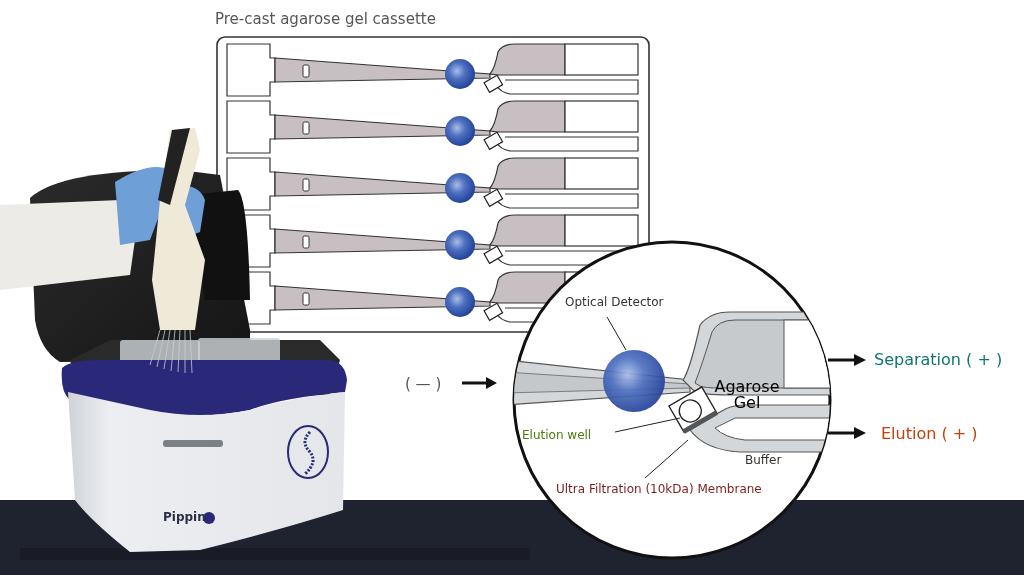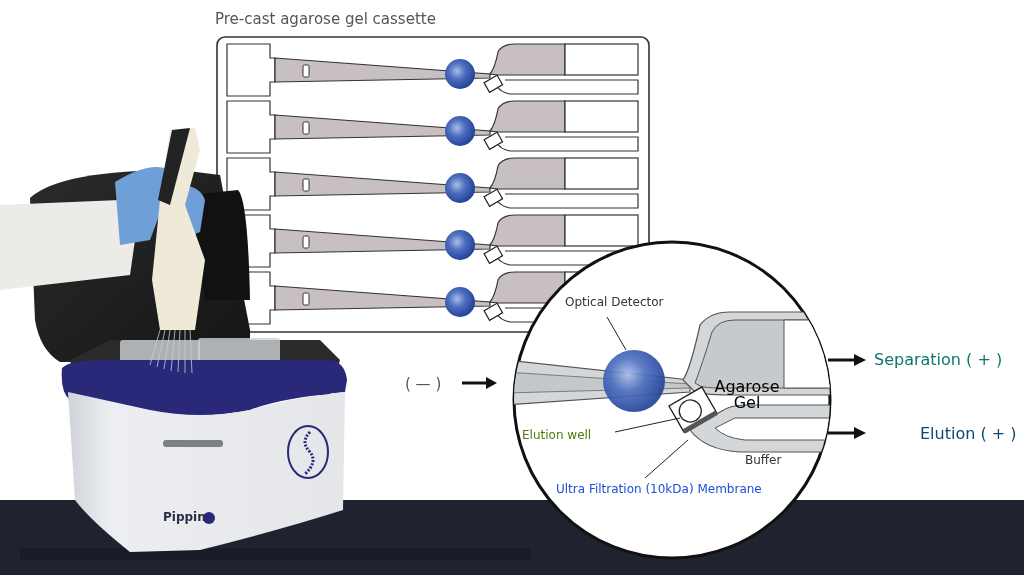--- a/index.html
+++ b/index.html
@@ -4,26 +4,26 @@
 <style>
   html, body { margin:0; padding:0; }
   body { width:1024px; height:575px; position:relative; overflow:hidden; background:#ffffff; font-family:"DejaVu Sans", sans-serif; }
   #stage { position:absolute; left:0; top:0; width:848px; height:575px; }
   .floor { position:absolute; left:0; top:500px; width:1024px; height:75px; background:#1f2330; }
   .floor-strip { position:absolute; left:20px; top:548px; width:510px; height:12px; background:#191c26; }
   .lbl { position:absolute; color:#444; white-space:nowrap; }
   .cassette-title { left:215px; top:10px; font-size:15px; color:#555; }
   .minus-label { left:405px; top:375px; font-size:15px; color:#555; }
   .sep-label { left:874px; top:350px; font-size:16px; color:#0f766e; }
-  .elu-label { left:920px; top:424px; font-size:16px; color:#0c4a6e; }
+  .elu-label { left:881px; top:424px; font-size:16px; color:#c2410c; }
   .opt-label { left:565px; top:295px; font-size:12px; color:#333; }
   .agar-label { left:712px; top:343px; font-size:16px; color:#000000; text-align:center; width:70px; line-height:16px; white-space:normal;margin-top:36px; }
   .ew-label { left:522px; top:428px; font-size:12px; color:#4d7c0f; }
   .buf-label { left:745px; top:425px; font-size:12px; color:#333;margin-top:28px; }
-  .uf-label { left:556px; top:482px; font-size:12px; color:#1d4ed8; }
+  .uf-label { left:556px; top:482px; font-size:12px; color:#7f1d1d; }
   .brand { position:absolute; left:163px; top:510px; font-size:12px; font-weight:bold; color:#2b2f45; }
 </style>
 </head>
 <body>
 
 <div id="stage">
   <div class="floor"></div>
   <div class="floor-strip"></div>
 
   <svg width="1024" height="575" style="position:absolute;left:0;top:0">

